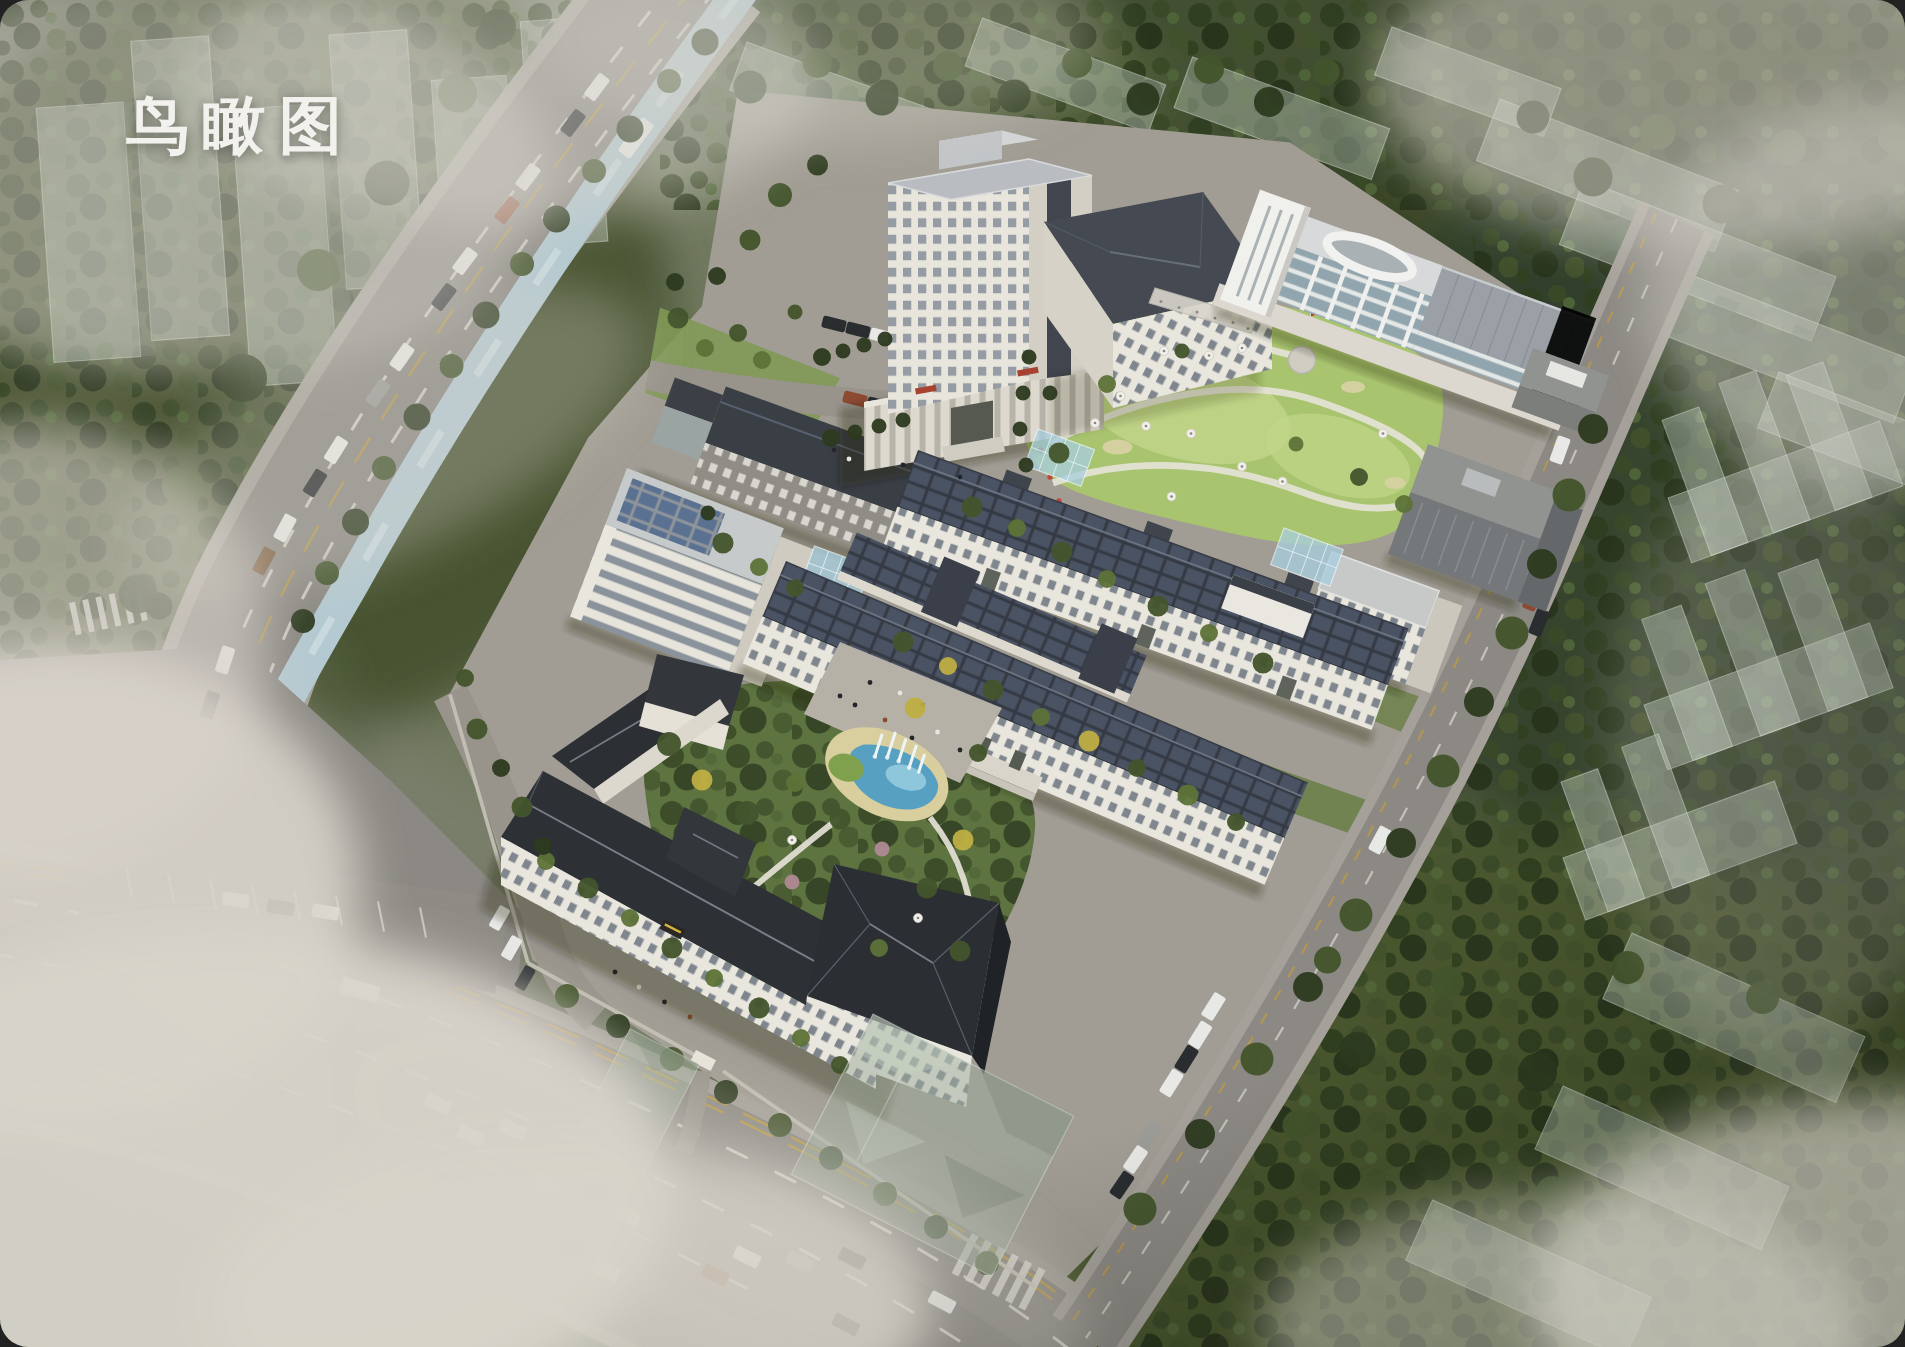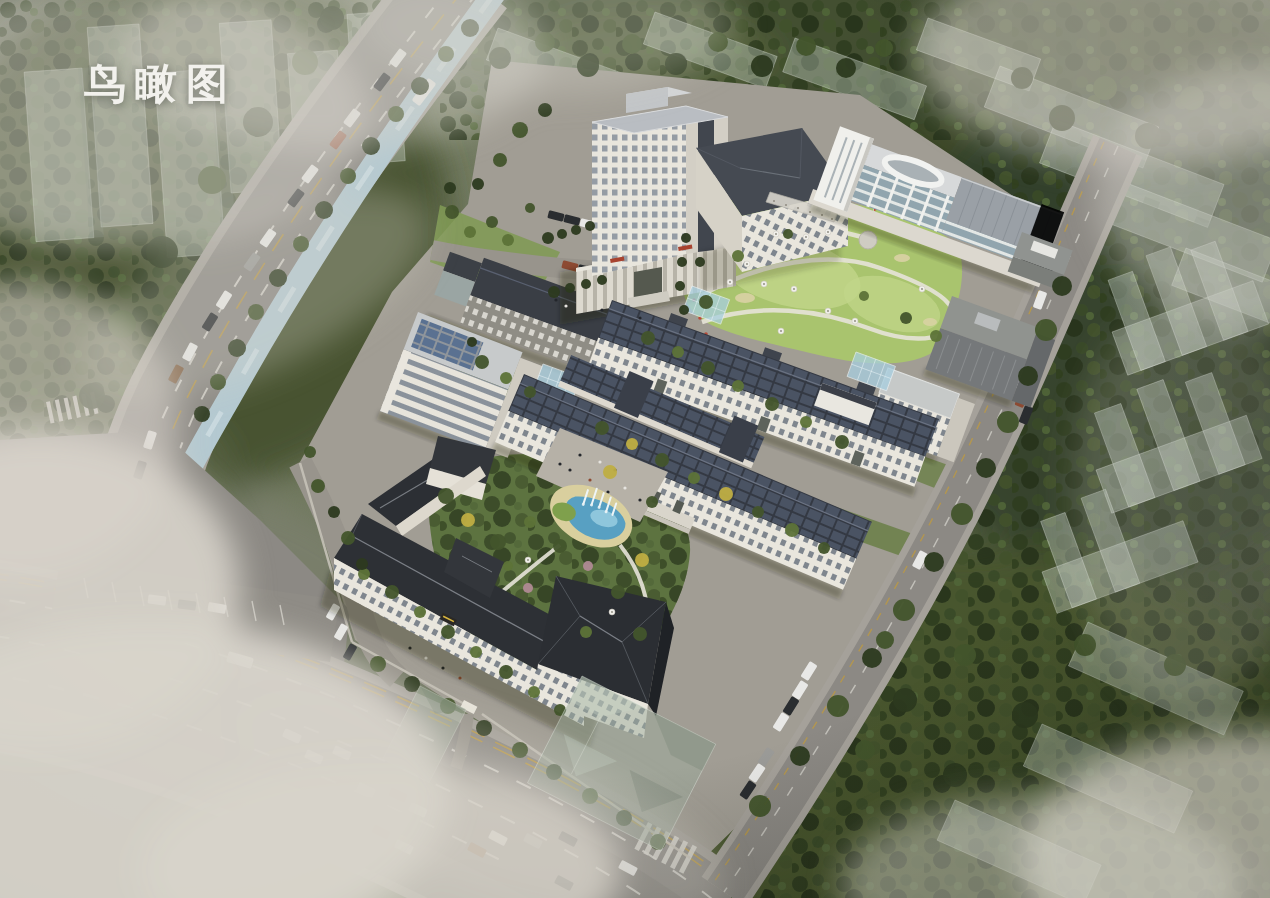--- a/index.html
+++ b/index.html
@@ -1,17 +1,17 @@
 <!DOCTYPE html>
 <html style="--title_color: #f2f1ed; --ground: #6e765c; --paving: #a19d94; --plaza: #b6b1a7; --sidewalk: #a5a19a; --road: #8c8984; --road_marking_white: #d9d7d0; --road_marking_yellow: #bd9a42; --canal: #b4c9d1; --pond_water: #58a0c2; --pond_rim: #d9cf9e; --lawn: #a9c46e; --lawn_light: #c2d689; --courtyard_green: #5d7340; --tree_dark: #2d3a1f; --tree_mid: #43552c; --tree_light: #5d7338; --tree_autumn: #bfae43; --tree_pink: #b08a94; --roof_dark: #33373e; --roof_charcoal: #2c2f34; --wall_cream: #eae7de; --wall_shade: #b4b0a5; --wall_gray: #8f8d85; --tower_roof: #b9bcc1; --glass_curtain: #91a5ae; --ghost_fill: rgba(206,215,206,0.38); --fog: #d8d4cb; --footpath: #e7e4d9; --car_white: #e8e8e6; --car_dark: #2a2d30; --car_red: #8d4a32;"><head>
 <meta charset="utf-8">
 <style>
   html,body{margin:0;padding:0;background:#222;}
   #stage{position:relative;width:1270px;height:898px;overflow:hidden;
-         font-family:"DejaVu Sans","Liberation Sans",sans-serif;}
+         font-family:"DejaVu Sans","Liberation Sans",sans-serif;border-radius:19px;}
   #stage svg{position:absolute;left:0;top:0;display:block;}
   #view-title{position:absolute;left:84px;top:56px;font-size:42px;font-weight:700;
               letter-spacing:9px;color:var(--title_color,#f2f1ed);
               text-shadow:0 2px 8px rgba(50,52,46,.55);z-index:20;}
   .ln{fill:none}
   .c-road{stroke:var(--road,#8c8984)}
   .c-side{stroke:var(--sidewalk,#a5a19a)}
   .c-roadfill{fill:var(--road,#8c8984)}
   .c-dashw{stroke:var(--road_marking_white,#d9d7d0)}
   .c-dashy{stroke:var(--road_marking_yellow,#bd9a42)}

